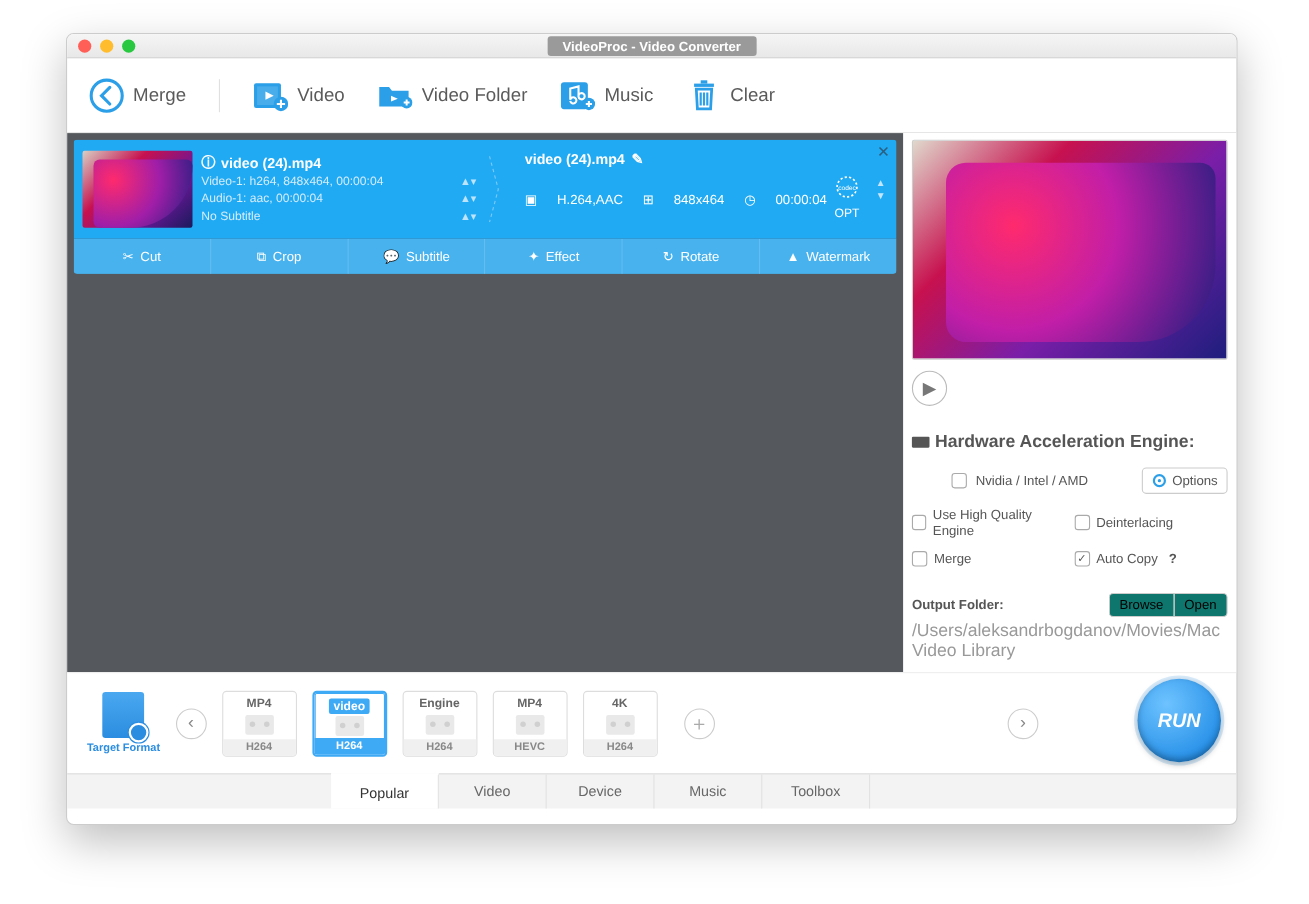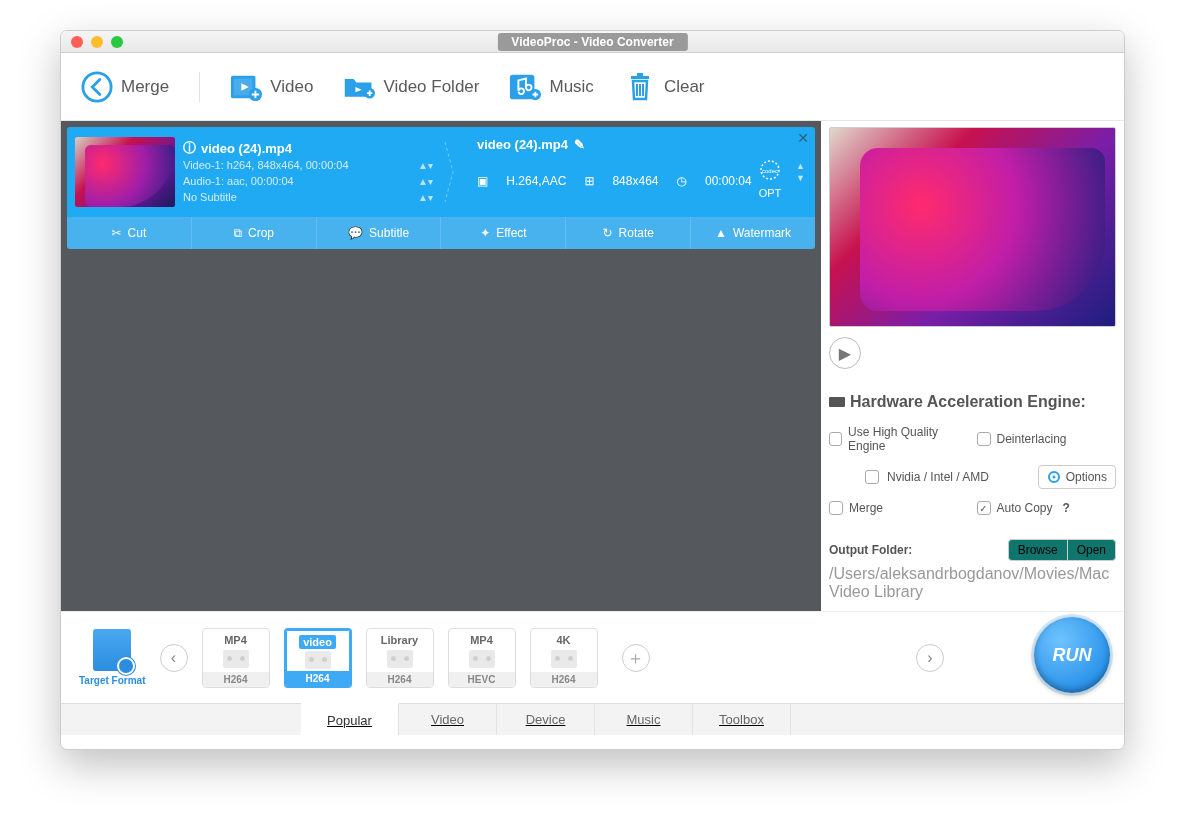--- a/index.html
+++ b/index.html
@@ -76,21 +76,21 @@
 .fmt.sel .bot{ background:#3ea9f5; color:#fff; }
 .add-circle { width:28px; height:28px; border:1px solid #ccc; border-radius:50%; display:flex; align-items:center; justify-content:center; color:#aaa; font-size:18px; margin-left:10px; cursor:pointer; }
 .nav-right { position:absolute; right: 180px; }
 .run { position:absolute; right: 14px; bottom: 10px; width:76px; height:76px; border-radius:50%; background: radial-gradient(circle at 35% 30%, #6ec3ff, #0f7fe0); box-shadow: inset 0 -3px 6px rgba(0,0,0,.3), 0 2px 6px rgba(0,0,0,.25), 0 0 0 3px #d9ecfb; display:flex; align-items:center; justify-content:center; color:#fff; font-weight:800; font-size:18px; font-style:italic; cursor:pointer; }
 
 .tabs { height: 32px; display:flex; border-top:1px solid #ddd; }
 .tabs .sp { width: 240px; }
 .tab { flex: 0 0 98px; display:flex; align-items:center; justify-content:center; font-size:13px; color:#666; border-right:1px solid #e2e2e2; cursor:pointer; }
 .tab:first-of-type{ border-left:1px solid #e2e2e2; }
 .tab.active{ background:#fff; color:#333; box-shadow: inset 0 2px 0 #fff; border-top:2px solid #fff; margin-top:-1px; background:#fff; font-weight:500;}
-.tabs { background:#f3f3f3;text-decoration:underline; }
+.tabs { background:#f3f3f3; }
 </style>
 </head>
 <body>
 
 <div class="window">
   <div class="shell">
     <div class="titlebar">
       <div class="traffic">
         <span class="dot red"></span>
         <span class="dot yellow"></span>
@@ -241,44 +241,44 @@
         </div>
       </div>
 
       <div class="right">
         <div class="preview"></div>
         <div class="play">▶</div>
         <div class="hw-label">
             <span class="chip"></span>
             <span>Hardware Acceleration Engine:</span>
           </div>
-        <div class="row">
-          <div class="half">
-              <span class="cb"></span>
-              <span>Use High Quality Engine</span>
-            </div>
-          <div class="half">
-              <span class="cb"></span>
-              <span>Deinterlacing</span>
-            </div>
-        </div>
         <div class="row" style="padding-left:36px;">
           <span class="cb"></span>
           <span style="flex:1">Nvidia / Intel / AMD</span>
           <span class="opt-btn">
             <svg width="14" height="14" viewBox="0 0 14 14">
                 <circle cx="7" cy="7" r="5" fill="none" stroke="#2b9fe8" stroke-width="2"></circle>
                 <circle cx="7" cy="7" r="1.5" fill="#2b9fe8"></circle>
               </svg>
             <span>Options</span>
           </span>
         </div>
         <div class="row">
           <div class="half">
               <span class="cb"></span>
+              <span>Use High Quality Engine</span>
+            </div>
+          <div class="half">
+              <span class="cb"></span>
+              <span>Deinterlacing</span>
+            </div>
+        </div>
+        <div class="row">
+          <div class="half">
+              <span class="cb"></span>
               <span>Merge</span>
             </div>
           <div class="half">
               <span class="cb">✓</span>
               <span>Auto Copy</span> 
               <span style="font-weight:700; margin-left:4px;">?</span>
             </div>
         </div>
         <div class="out-folder">
           <div class="of-head">
@@ -303,21 +303,21 @@
           <div class="top">MP4</div>
           <div class="film"></div>
           <div class="bot">H264</div>
         </div>
       <div class="fmt sel">
           <div class="top">video</div>
           <div class="film"></div>
           <div class="bot">H264</div>
         </div>
       <div class="fmt">
-          <div class="top">Library</div>
+          <div class="top">Engine</div>
           <div class="film"></div>
           <div class="bot">H264</div>
         </div>
       <div class="fmt">
           <div class="top">MP4</div>
           <div class="film"></div>
           <div class="bot">HEVC</div>
         </div>
       <div class="fmt">
           <div class="top">4K</div>

